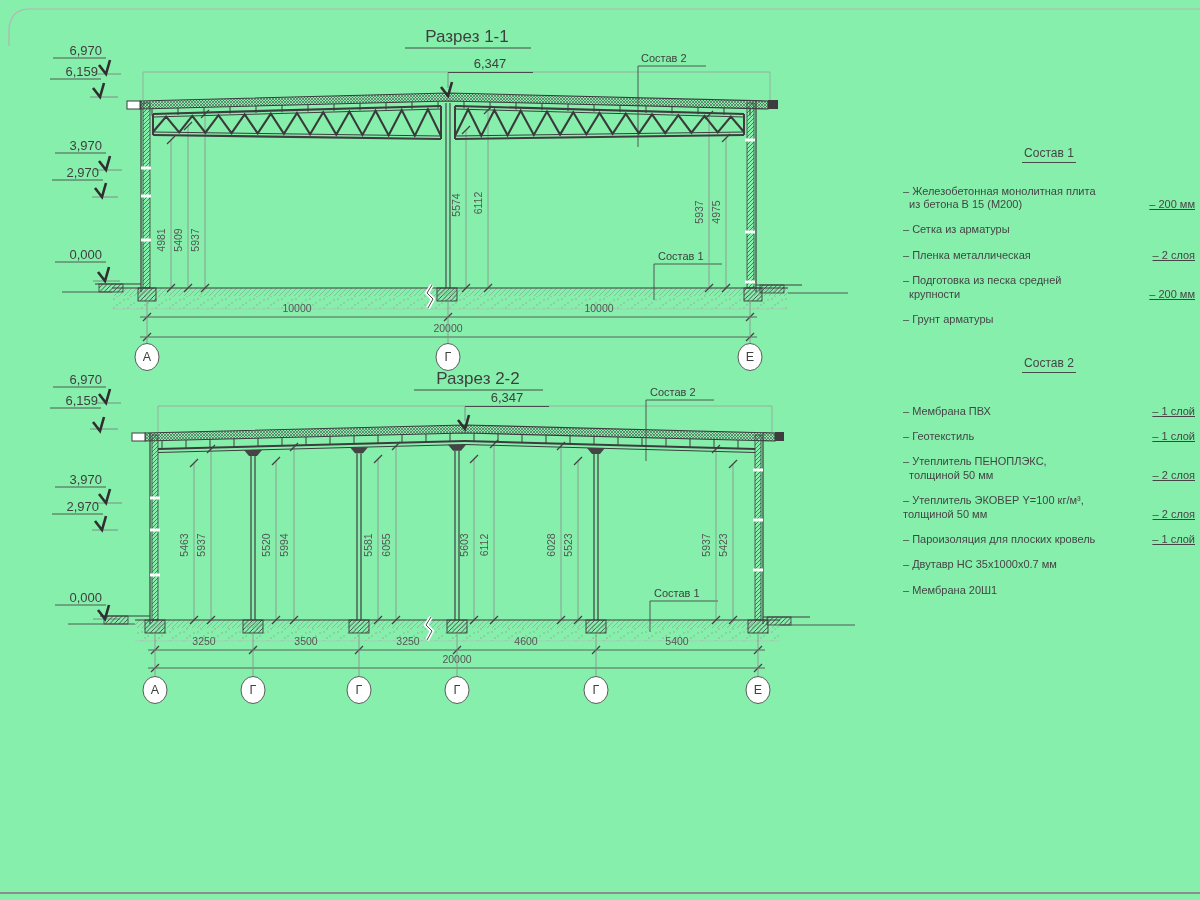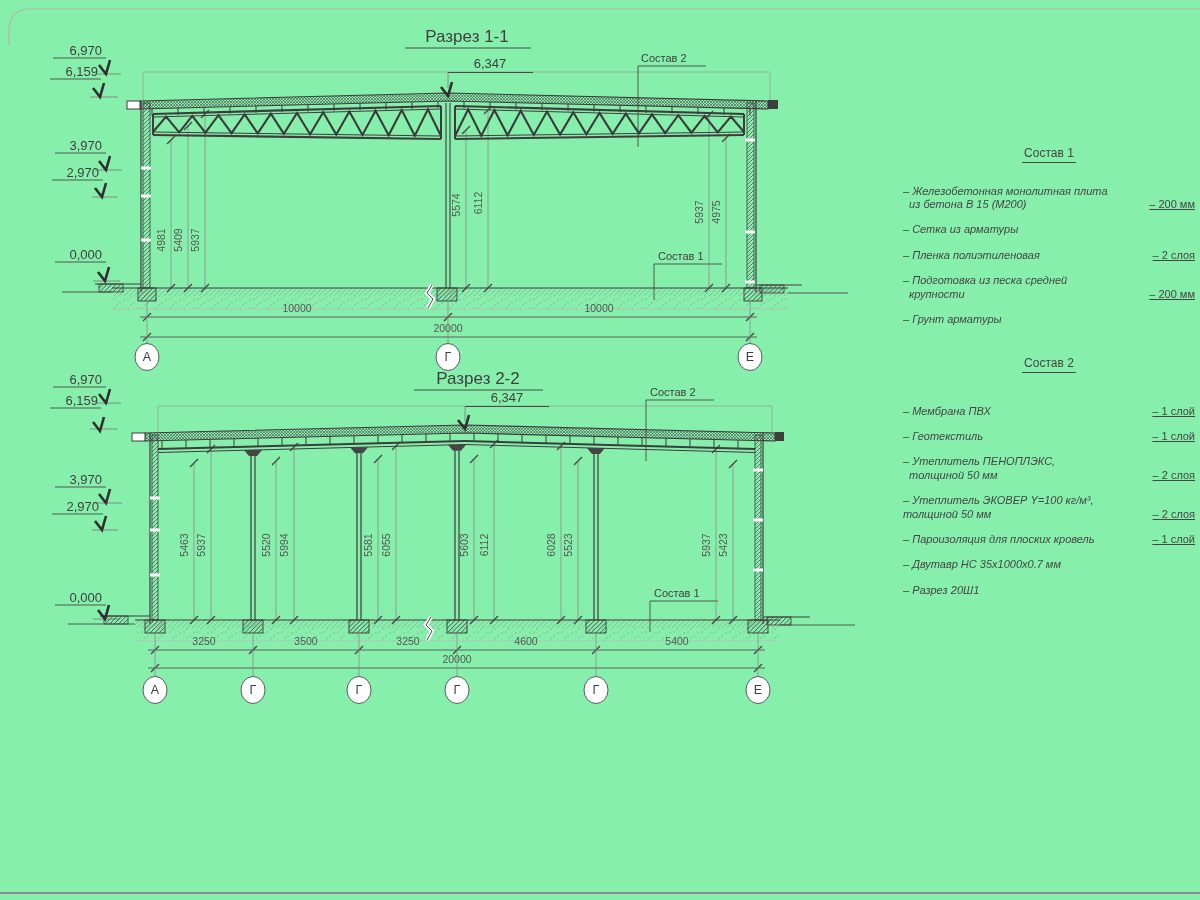--- a/index.html
+++ b/index.html
@@ -12,21 +12,21 @@
   .t-dim{font-size:10.5px;fill:#555;}
   .t-axis{font-size:12.5px;}
   .t-lbl{font-size:11px;}
   .t-ridge{font-size:13px;}
   
   .lists{position:absolute;left:903px;top:0;width:292px;font-size:11px;line-height:1.22;color:#454545;}
   .sostav{position:absolute;left:0;width:292px;}
   .sostav .heading{text-align:center;margin-bottom:22px;font-size:12px;}
   .sostav .heading span{display:inline-block;border-bottom:1px solid #4a4a4a;padding:0 2px 1px 2px;}
   .item{display:flex;justify-content:space-between;align-items:flex-end;margin-bottom:12px;}
-  .item .t{white-space:pre-line;max-width:218px;font-style:italic;}
+  .item .t{white-space:pre-line;max-width:218px;}
   .item .v{white-space:nowrap;padding-left:6px;text-decoration:underline;}
 </style>
 </head>
 <body>
 
 <div id="canvas">
 
 <svg id="dwg" width="1200" height="900" viewBox="0 0 1200 900">
   <defs>
     <pattern id="roofH" width="3" height="3" patternUnits="userSpaceOnUse">
@@ -455,21 +455,21 @@
     <div class="item">
           <span class="t">– Железобетонная  монолитная плита
 &nbsp;&nbsp;из бетона В 15 (М200)</span>
           <span class="v">– 200 мм</span>
         </div>
     <div class="item">
           <span class="t">– Сетка из арматуры</span>
           <span class="v"></span>
         </div>
     <div class="item">
-          <span class="t">– Пленка полиэтиленовая</span>
+          <span class="t">– Пленка металлическая</span>
           <span class="v">–  2 слоя</span>
         </div>
     <div class="item">
           <span class="t">– Подготовка из песка средней
 &nbsp;&nbsp;крупности</span>
           <span class="v">– 200 мм</span>
         </div>
     <div class="item">
           <span class="t">– Грунт арматуры</span>
           <span class="v"></span>
@@ -497,19 +497,19 @@
         </div>
     <div class="item">
           <span class="t">– Пароизоляция для плоских кровель</span>
           <span class="v">– 1 слой</span>
         </div>
     <div class="item">
           <span class="t">– Двутавр НС 35х1000х0.7 мм</span>
           <span class="v"></span>
         </div>
     <div class="item">
-          <span class="t">– Разрез 20Ш1</span>
+          <span class="t">– Мембрана 20Ш1</span>
           <span class="v"></span>
         </div>
   </div>
 </div>
 
 </div>
 
 </body></html>

